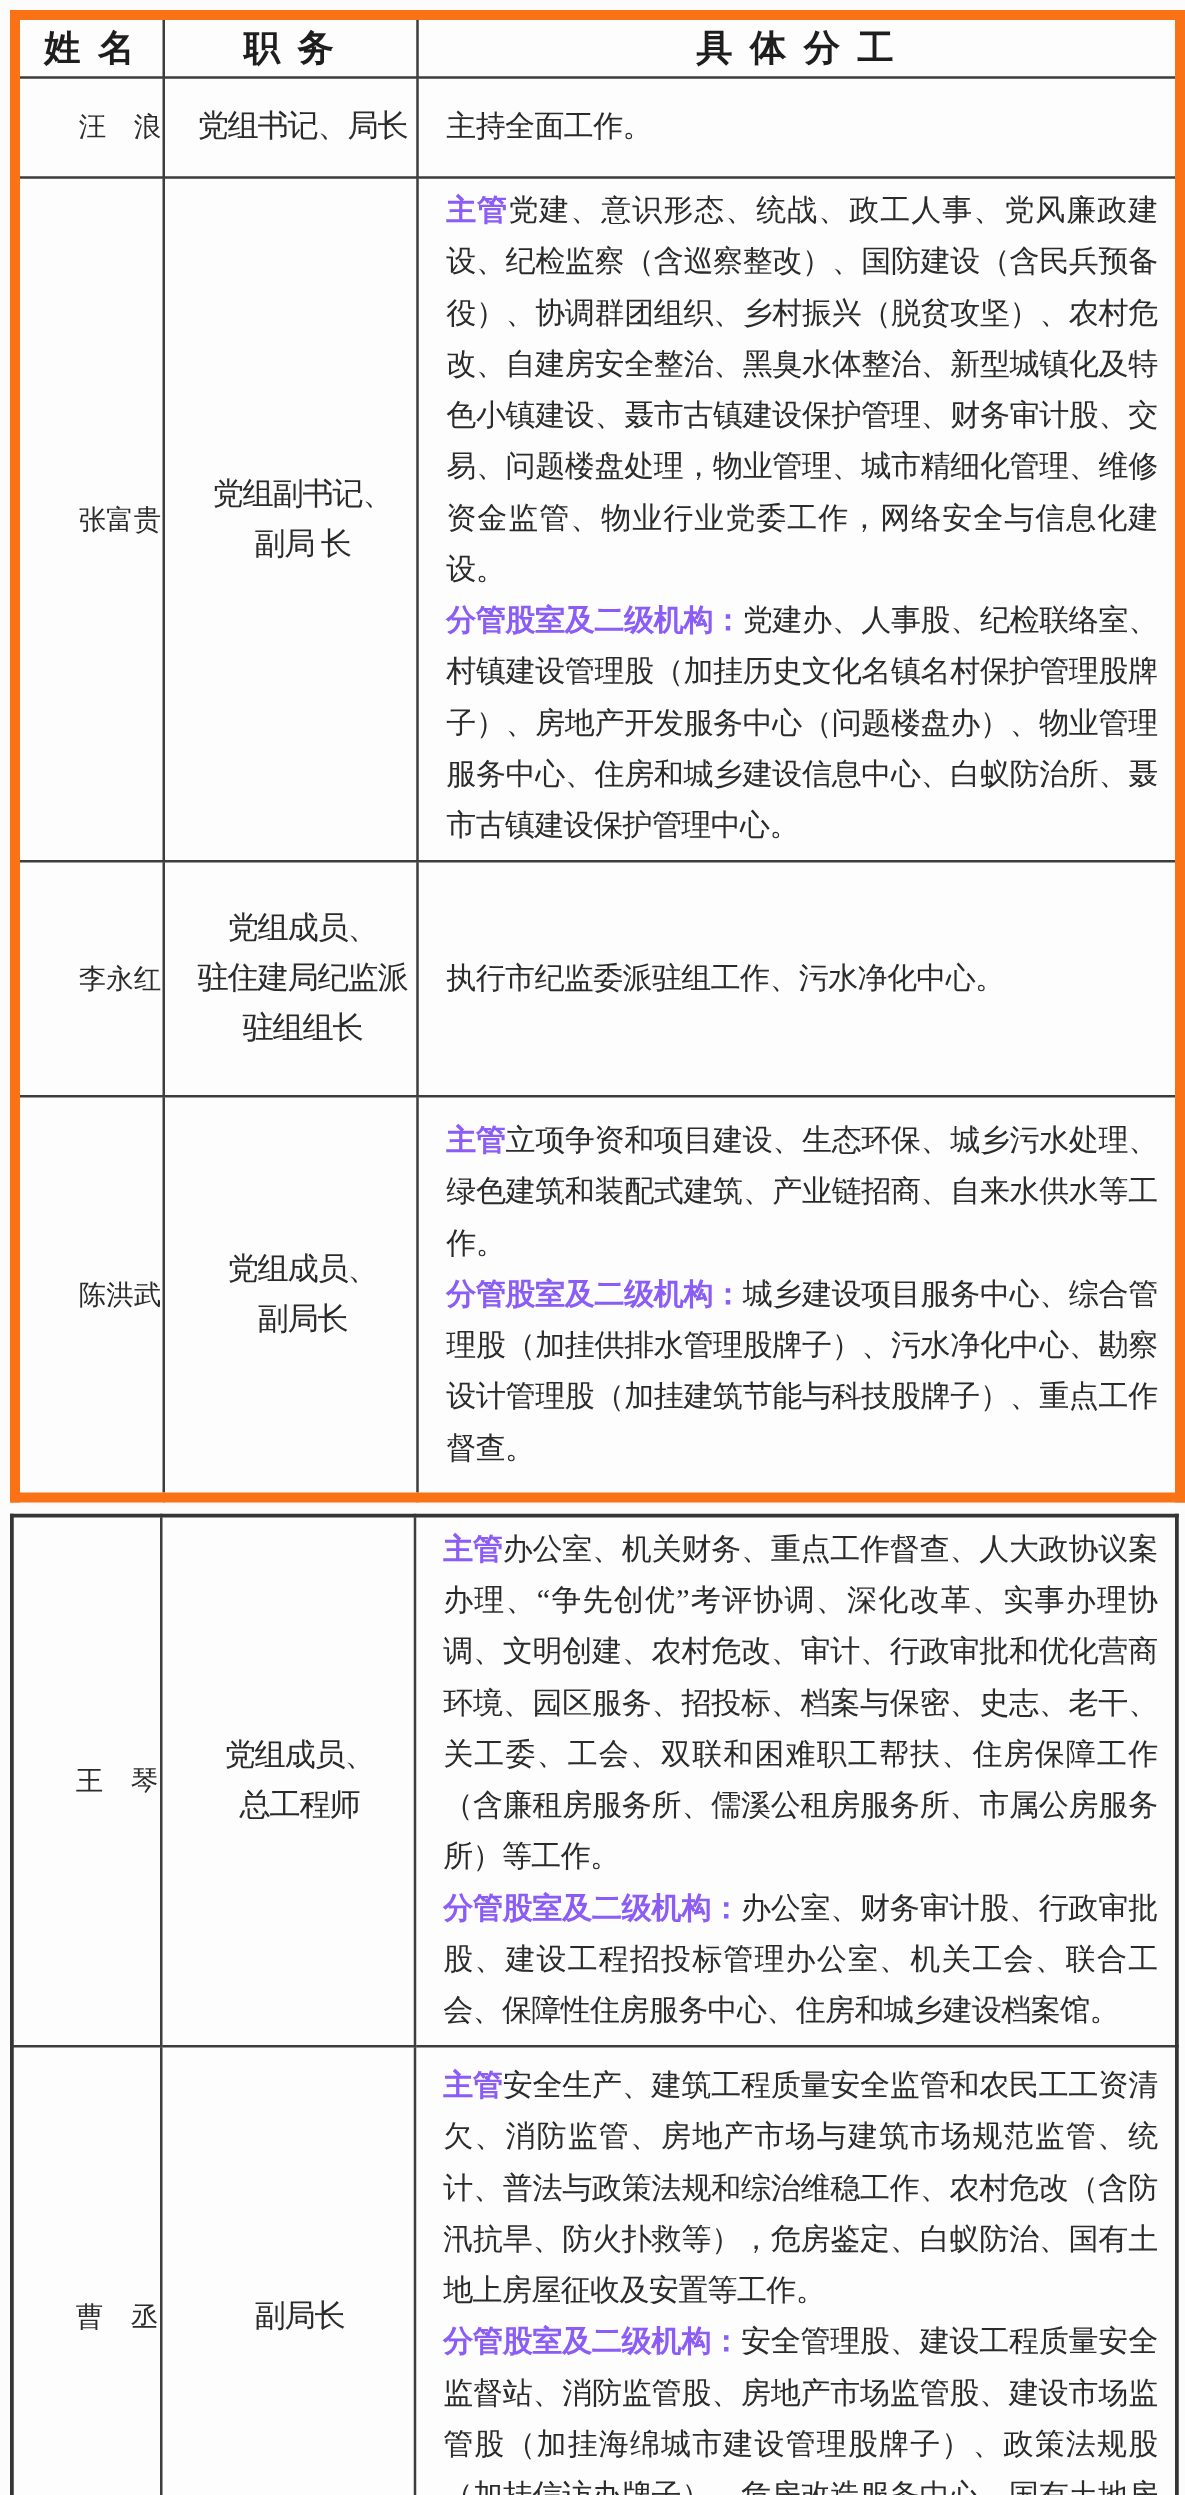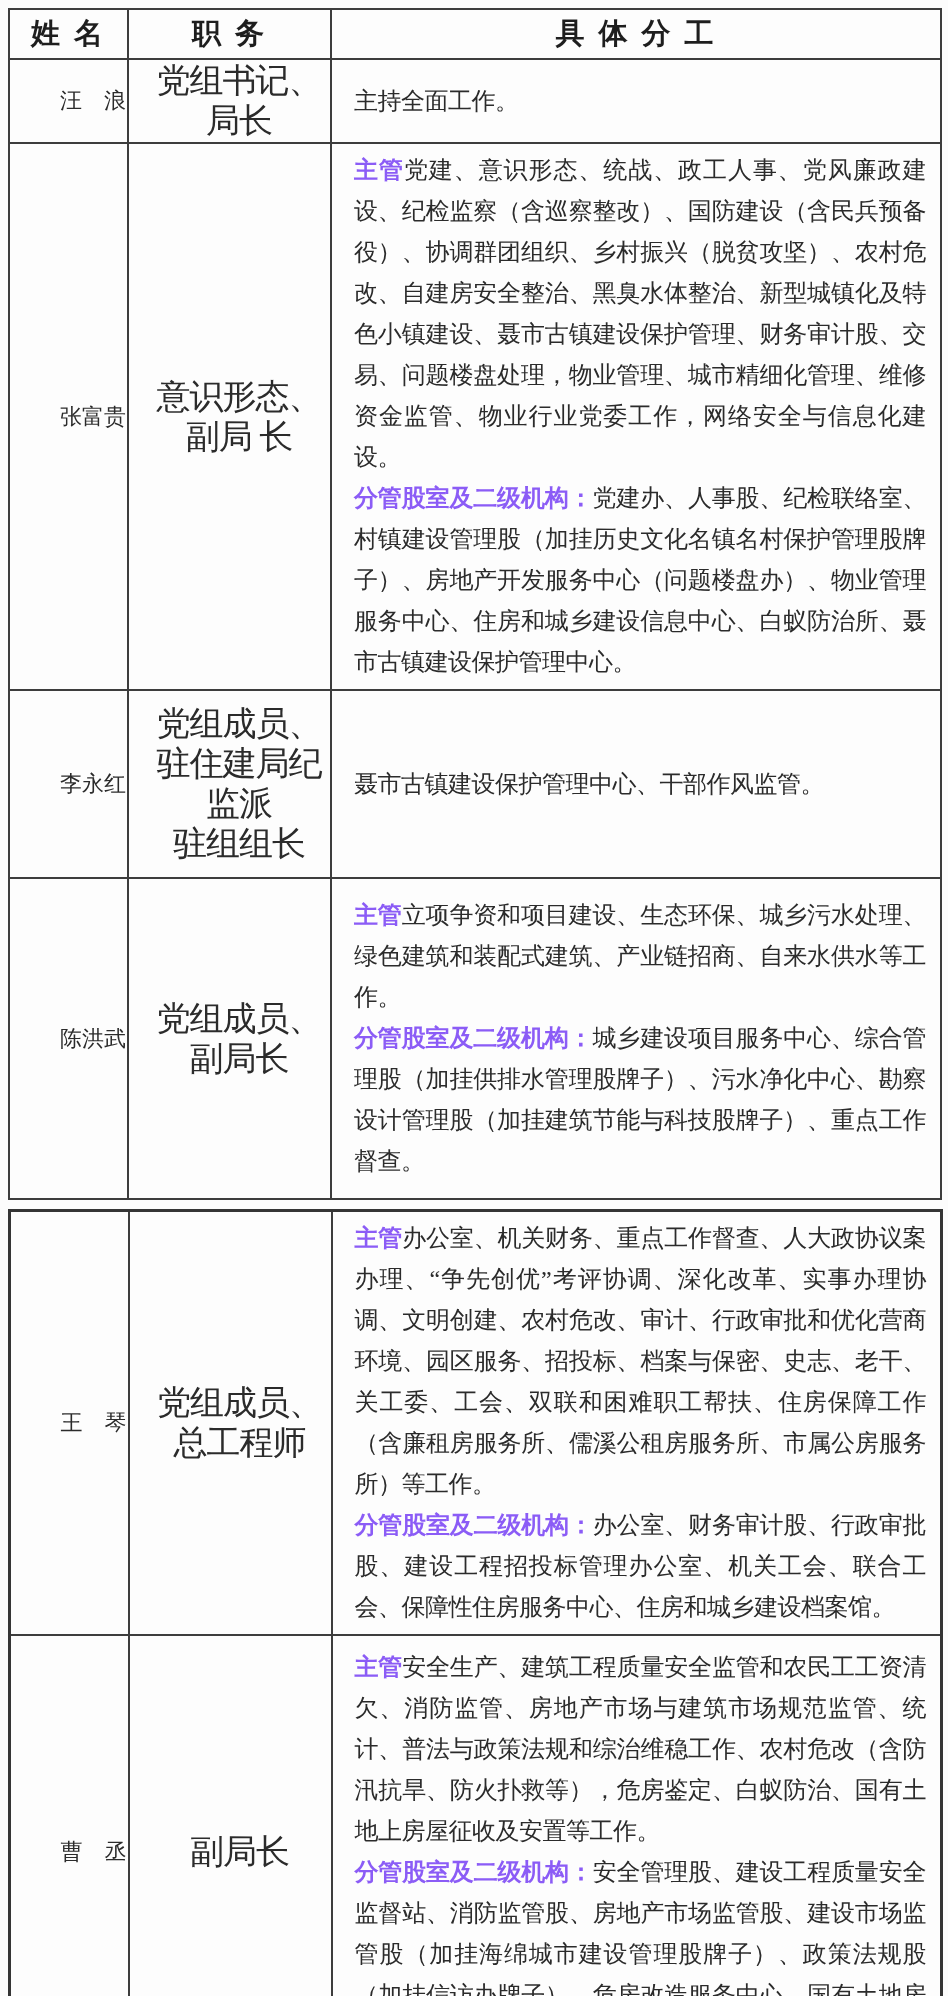--- a/index.html
+++ b/index.html
@@ -20,21 +20,21 @@
     table-layout: fixed;
     border-collapse: collapse;
     background: #fdfdfd;
   }
   table.gov-table td, table.gov-table th {
     border: 2px solid #3d3d3d;
     box-sizing: border-box;
     vertical-align: middle;
     overflow: hidden;
   }
-  table.t1 { border: 1px solid #f97316; }
+  table.t1 { border: 8px solid #f97316; }
   table.t2 { border: 3px solid #353535; }
   .table-gap { height: 9px; }
 
   col.c1 { width: 119px; }
   col.c2 { width: 203px; }
   col.c3 { width: 610px; }
 
   th.hdr {
     font-family: "Liberation Sans", sans-serif;
     font-weight: bold;
@@ -46,21 +46,21 @@
   }
   td.c-name {
     text-align: right;
     font-size: 22px;
     letter-spacing: 0px;
     white-space: pre-line;
     color: #2b2b2b;
   }
   td.c-pos {
     text-align: center;
-    font-size: 34px;
+    font-size: 25px;
     line-height: 40px;
     letter-spacing: -1px;
     white-space: pre-line;
     color: #2b2b2b;
     padding-left: 20px;
   }
   td.c-duty {
     padding: 6px 14px 6px 22px;
     font-size: 24px;
     line-height: 41px;
@@ -92,34 +92,34 @@
     <tr style="height:80px">
       <td class="c-name">汪　浪</td>
       <td class="c-pos">党组书记、局长</td>
       <td class="c-duty">
         <p><span class="b"></span><span>主持全面工作。</span></p>
         <p><span class="b"></span><span></span></p>
       </td>
     </tr>
     <tr style="height:510px">
       <td class="c-name">张富贵</td>
-      <td class="c-pos">意识形态、
+      <td class="c-pos">党组副书记、
 副局 长</td>
       <td class="c-duty">
         <p><span class="b">主管</span><span>党建、意识形态、统战、政工人事、党风廉政建设、纪检监察（含巡察整改）、国防建设（含民兵预备役）、协调群团组织、乡村振兴（脱贫攻坚）、农村危改、自建房安全整治、黑臭水体整治、新型城镇化及特色小镇建设、聂市古镇建设保护管理、财务审计股、交易、问题楼盘处理，物业管理、城市精细化管理、维修资金监管、物业行业党委工作，网络安全与信息化建设。</span></p>
         <p><span class="b">分管股室及二级机构：</span><span>党建办、人事股、纪检联络室、村镇建设管理股（加挂历史文化名镇名村保护管理股牌子）、房地产开发服务中心（问题楼盘办）、物业管理服务中心、住房和城乡建设信息中心、白蚁防治所、聂市古镇建设保护管理中心。</span></p>
       </td>
     </tr>
     <tr style="height:188px">
       <td class="c-name">李永红</td>
       <td class="c-pos">党组成员、
 驻住建局纪监派
 驻组组长</td>
       <td class="c-duty">
-        <p><span class="b"></span><span>聂市古镇建设保护管理中心、干部作风监管。</span></p>
+        <p><span class="b"></span><span>执行市纪监委派驻组工作、污水净化中心。</span></p>
         <p><span class="b"></span><span></span></p>
       </td>
     </tr>
     <tr style="height:321px">
       <td class="c-name">陈洪武</td>
       <td class="c-pos">党组成员、
 副局长</td>
       <td class="c-duty">
         <p><span class="b">主管</span><span>立项争资和项目建设、生态环保、城乡污水处理、绿色建筑和装配式建筑、产业链招商、自来水供水等工作。</span></p>
         <p><span class="b">分管股室及二级机构：</span><span>城乡建设项目服务中心、综合管理股（加挂供排水管理股牌子）、污水净化中心、勘察设计管理股（加挂建筑节能与科技股牌子）、重点工作督查。</span></p>

